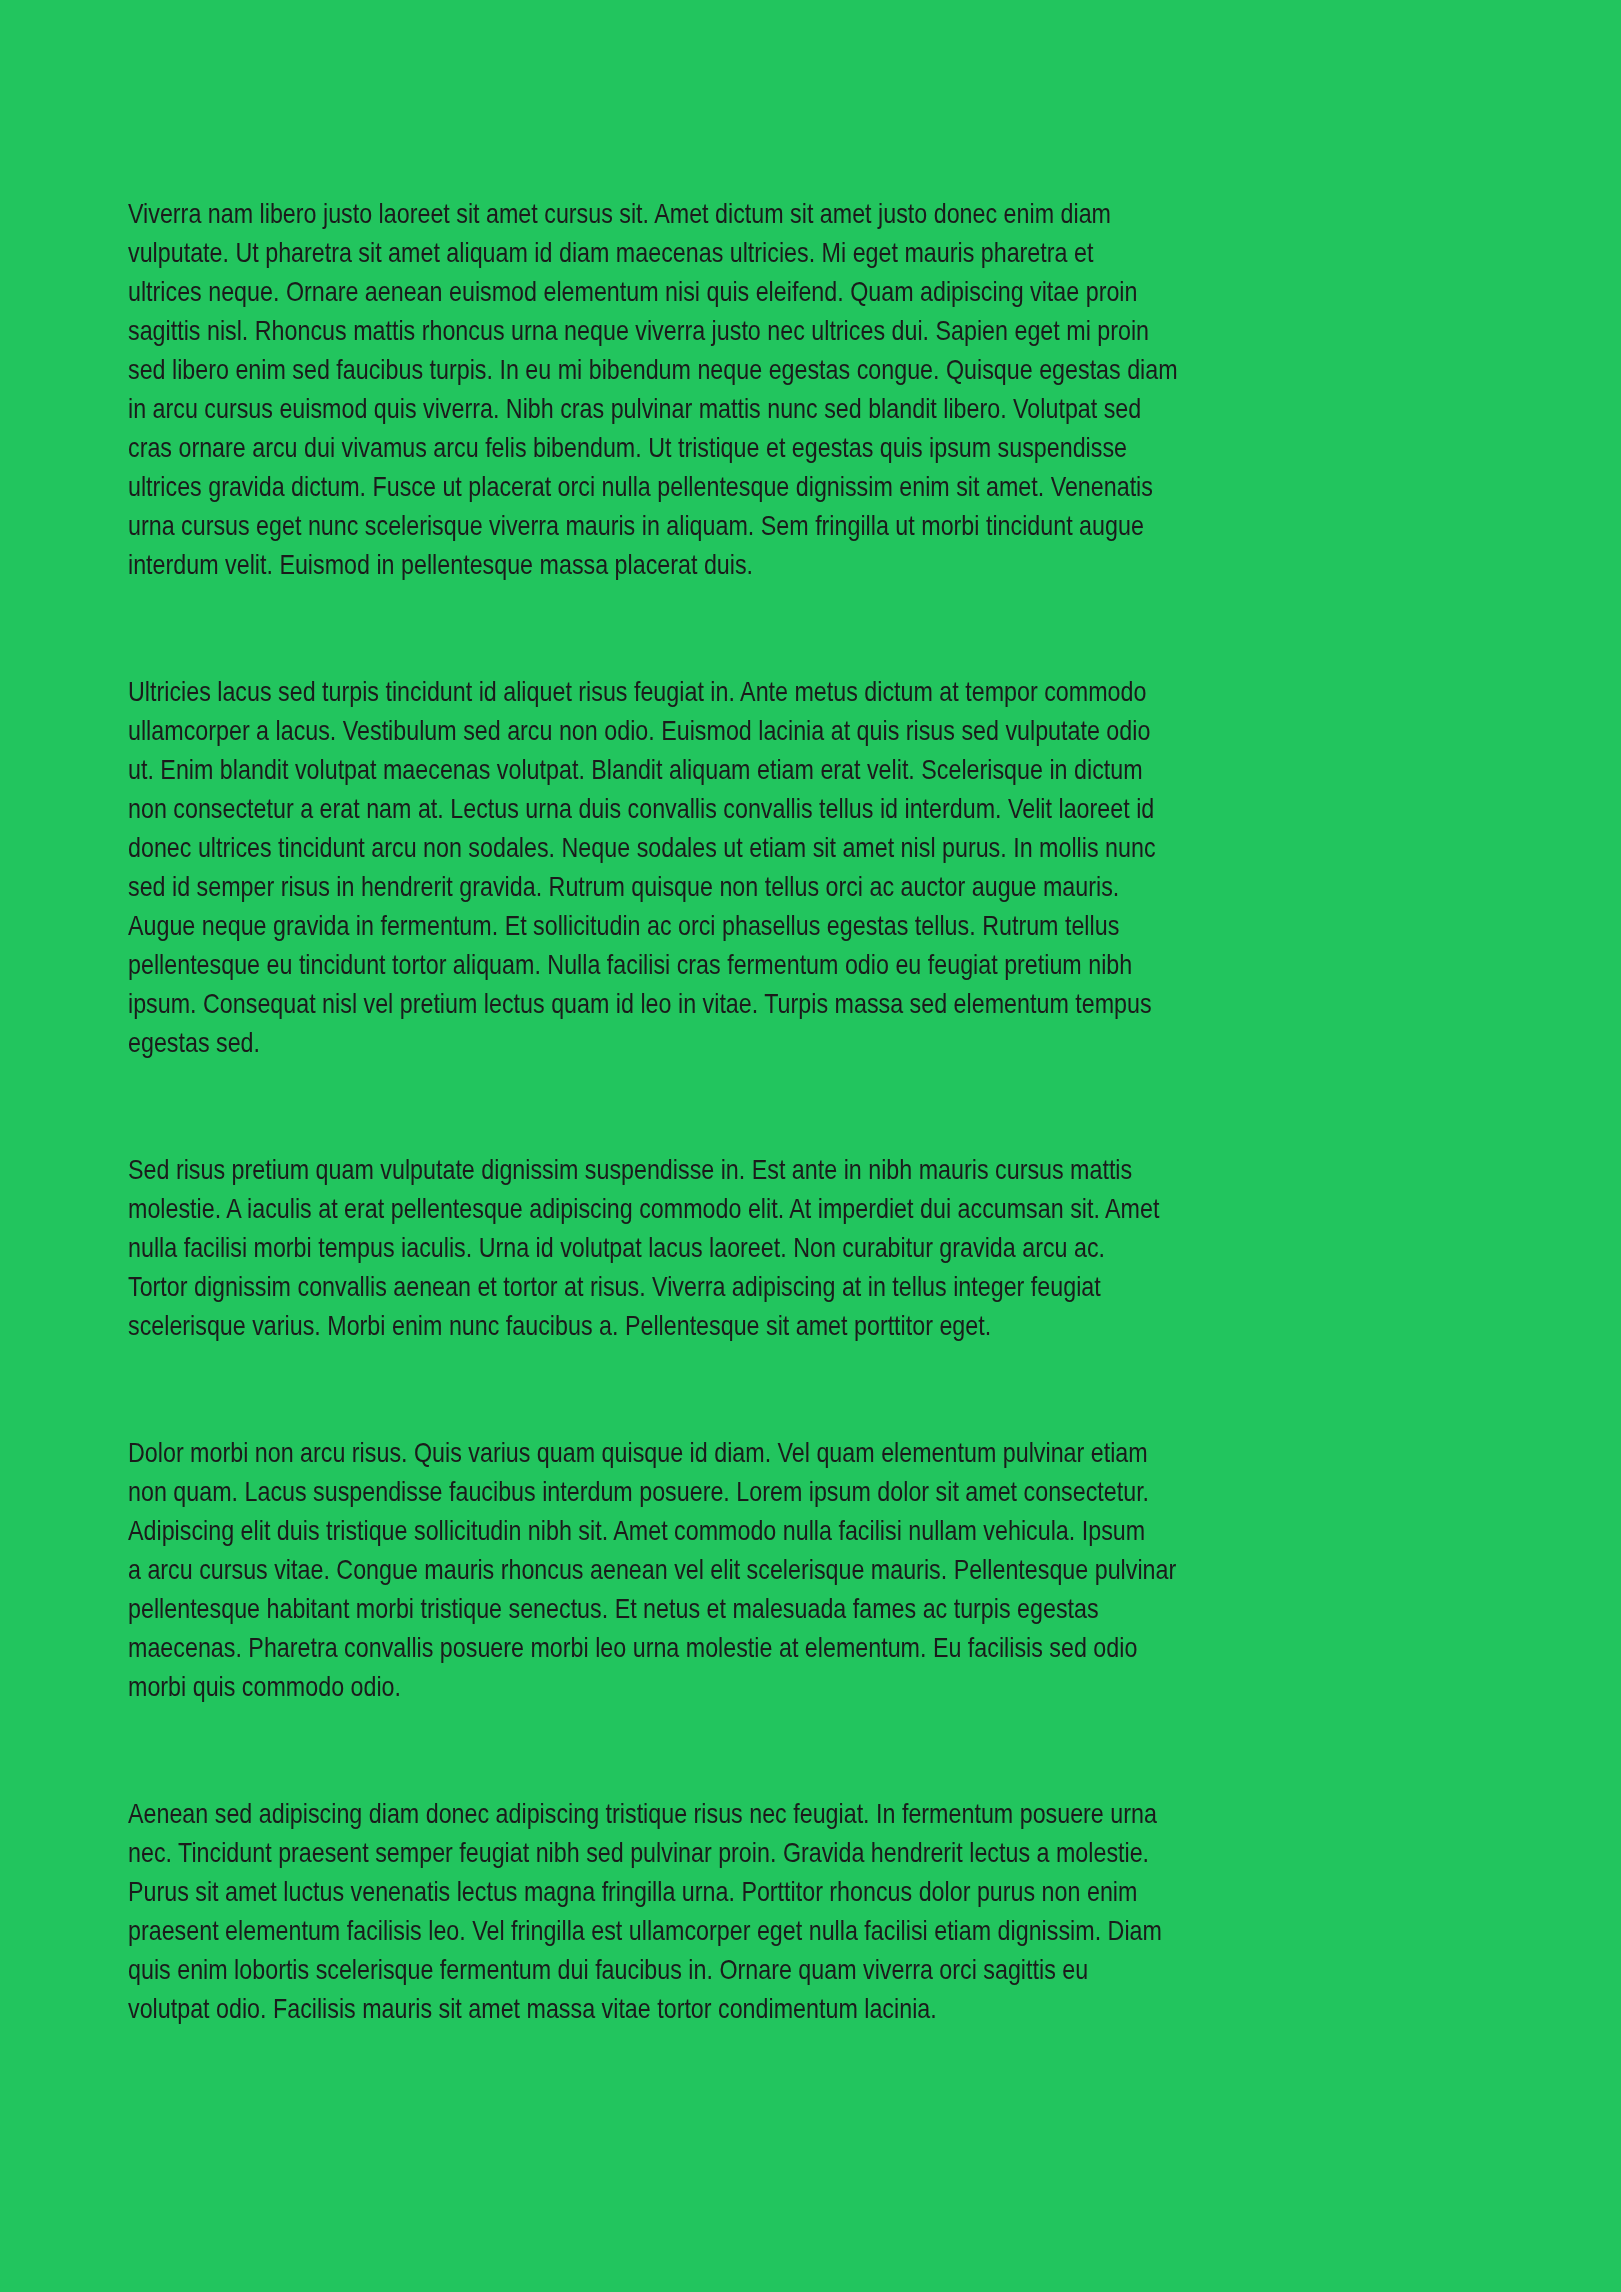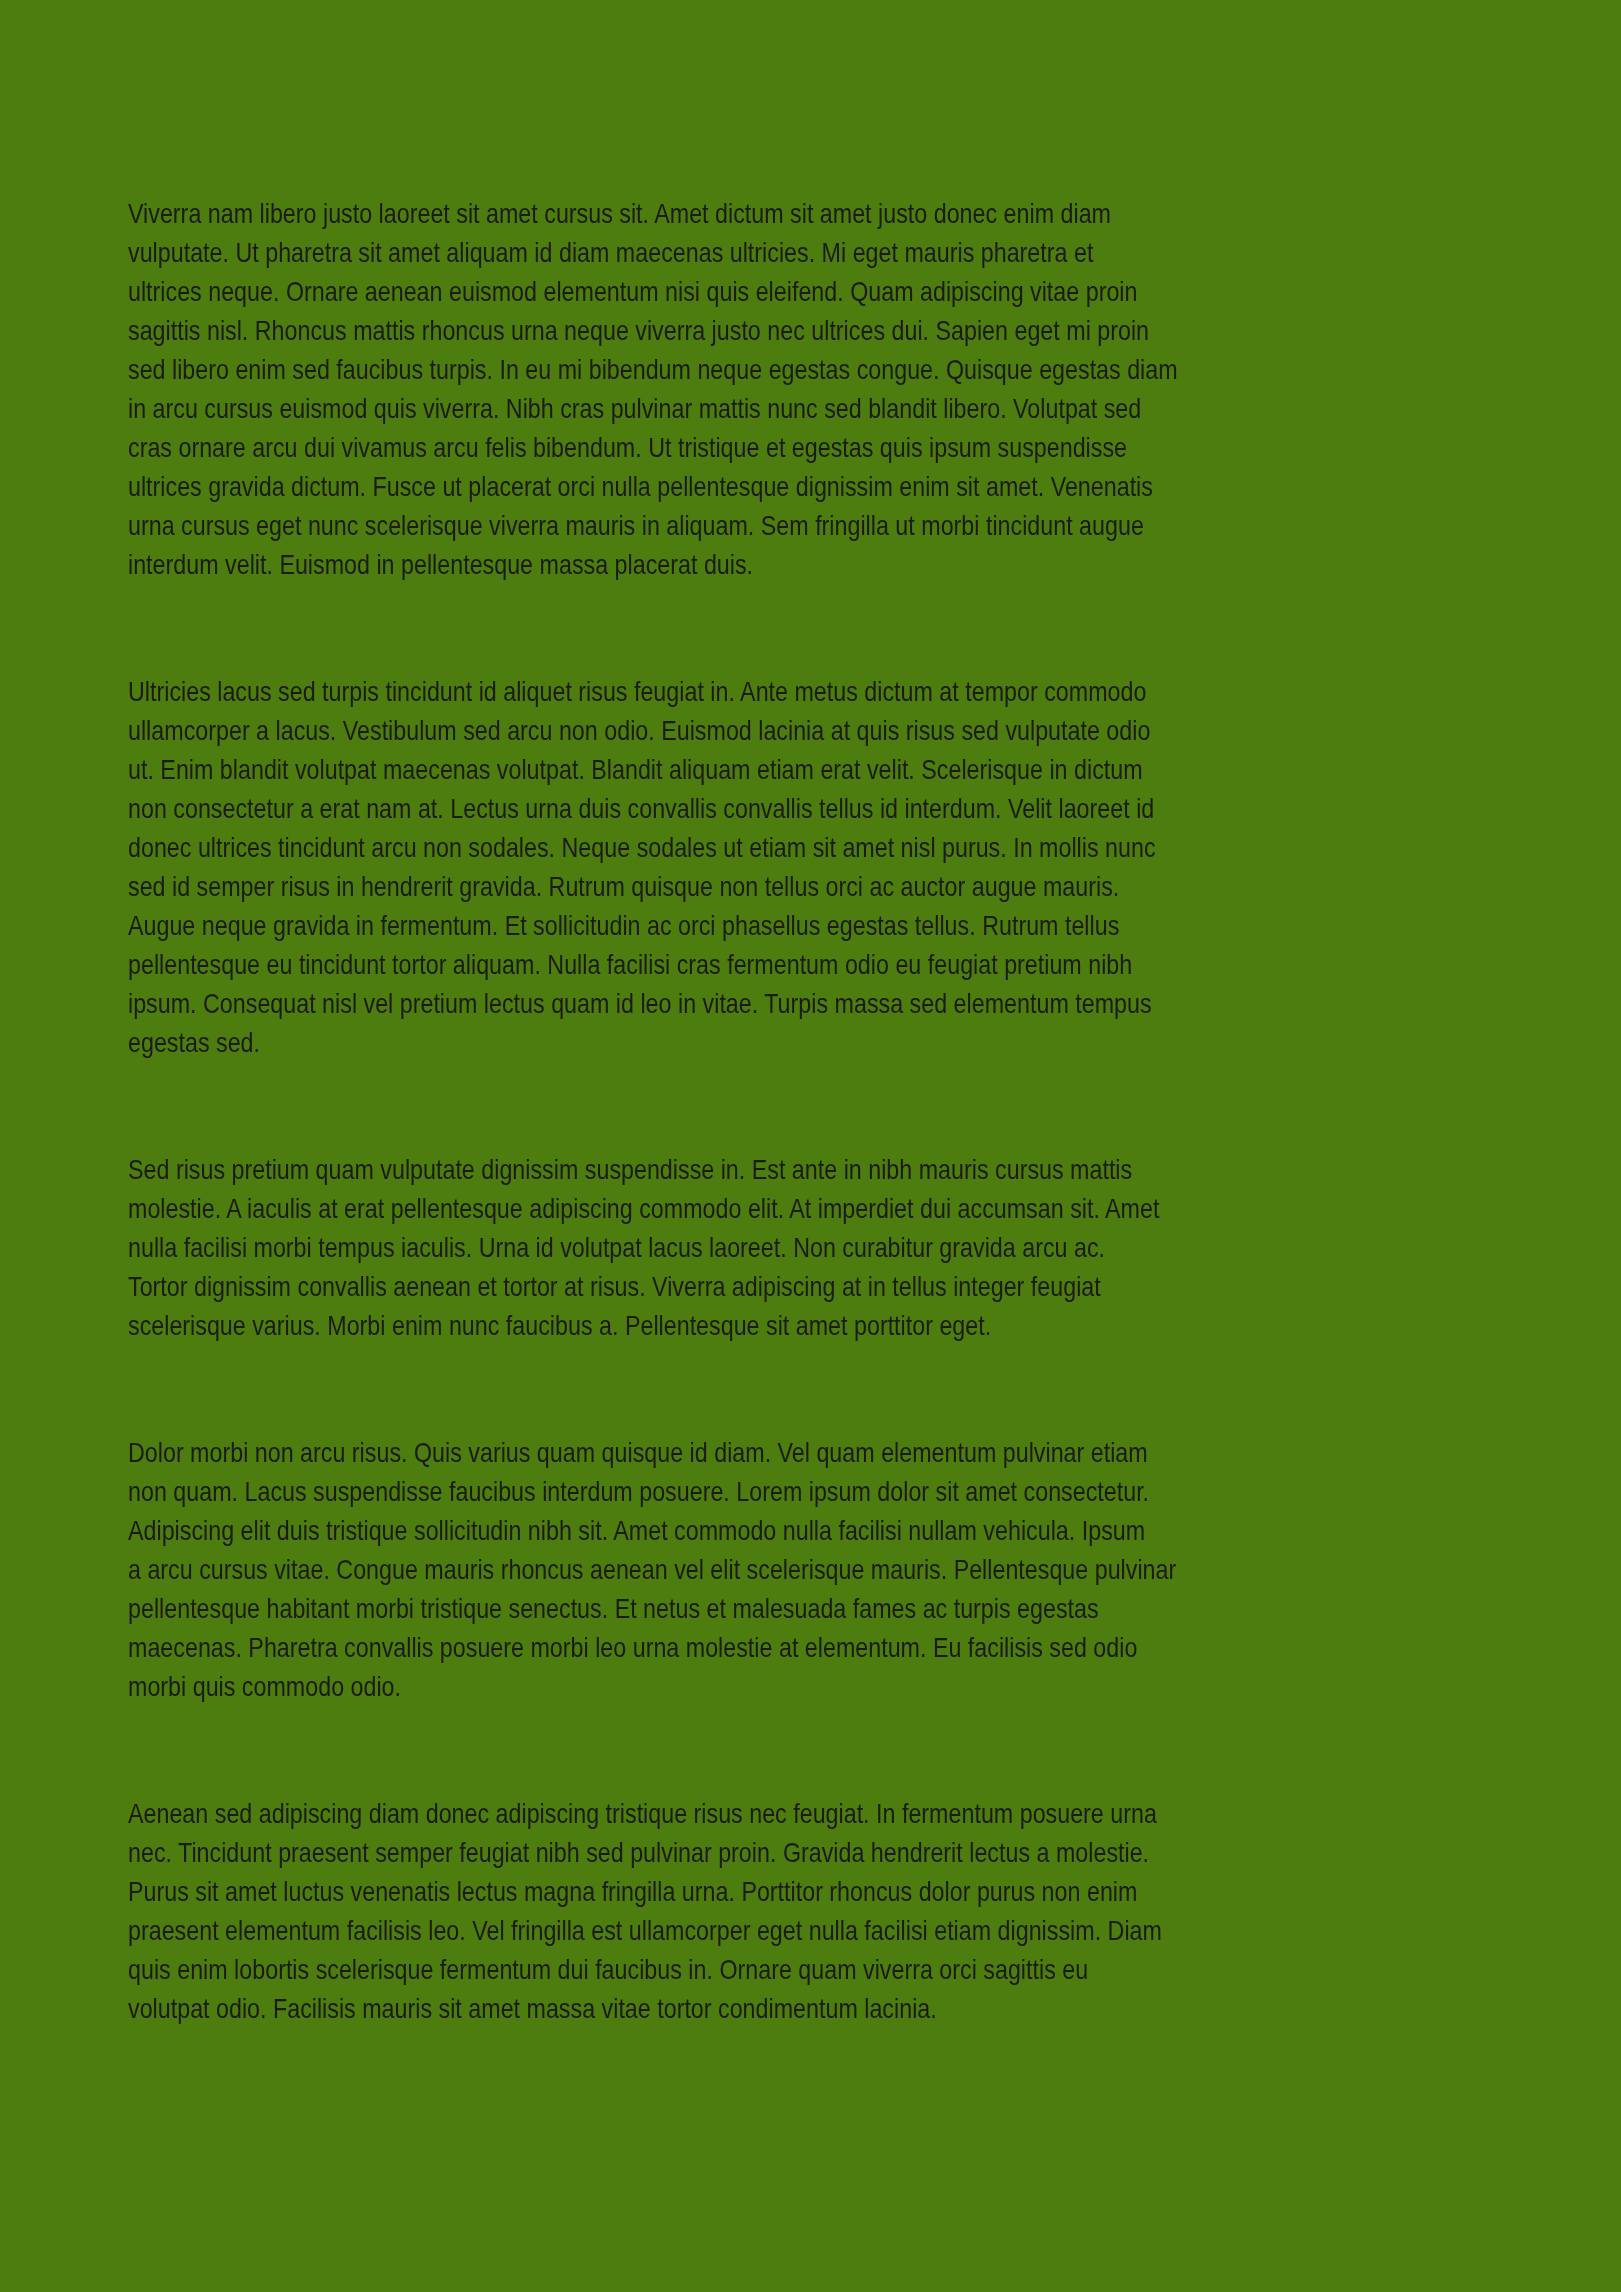--- a/index.html
+++ b/index.html
@@ -6,21 +6,21 @@
     margin: 0;
     padding: 0;
   }
   body {
     background: #ffffff;
   }
   .page {
     position: relative;
     width: 1621px;
     height: 2293px;
-    background: #4d7c0f;
+    background: #22c55e;
     overflow: hidden;
   }
   .doc-content {
     position: absolute;
     left: 128px;
     top: 194px;
     width: 1493px;
     transform: scaleX(0.85);
     transform-origin: 0 0;
     font-family: "Liberation Sans", "DejaVu Sans", sans-serif;

